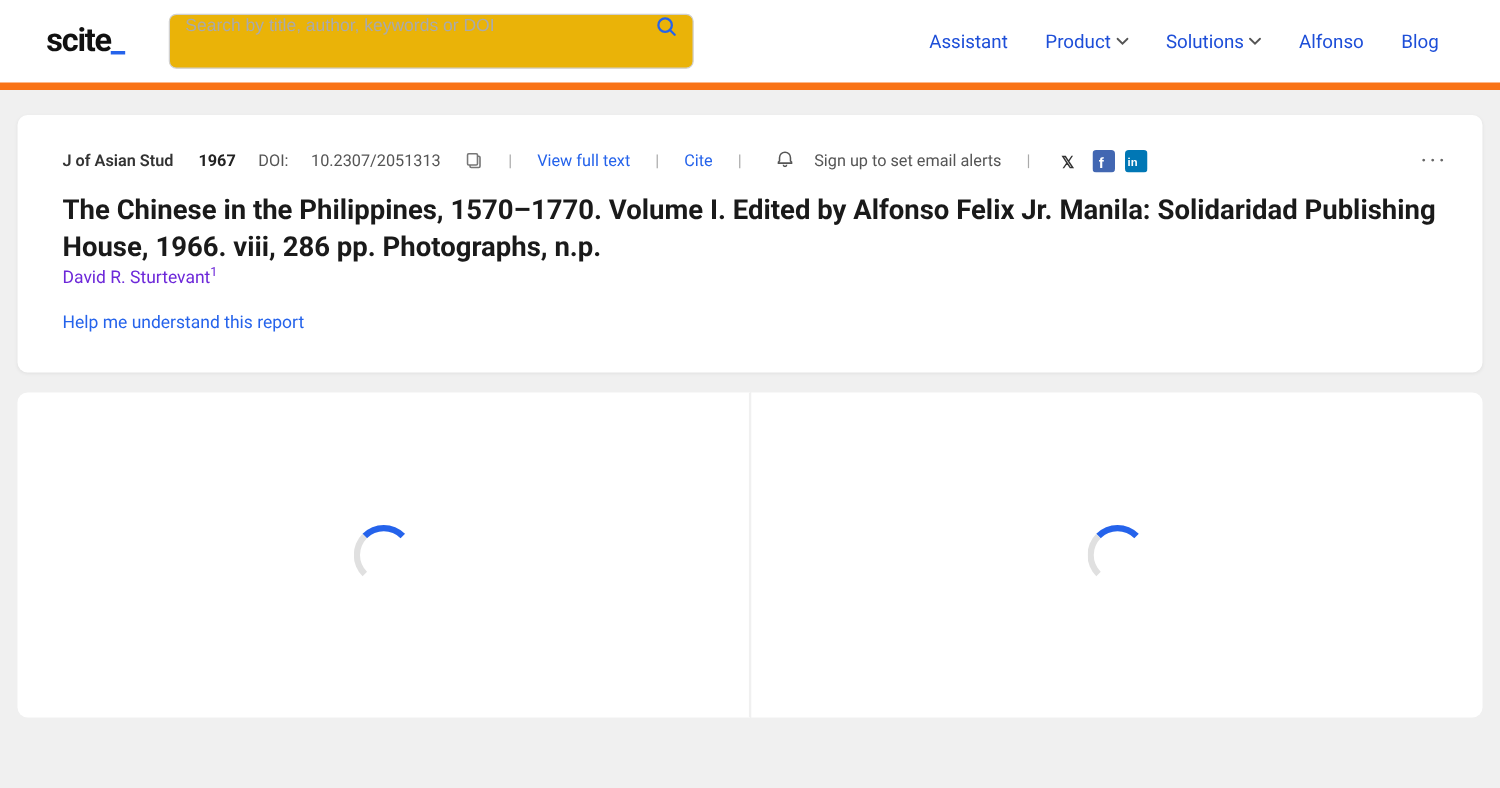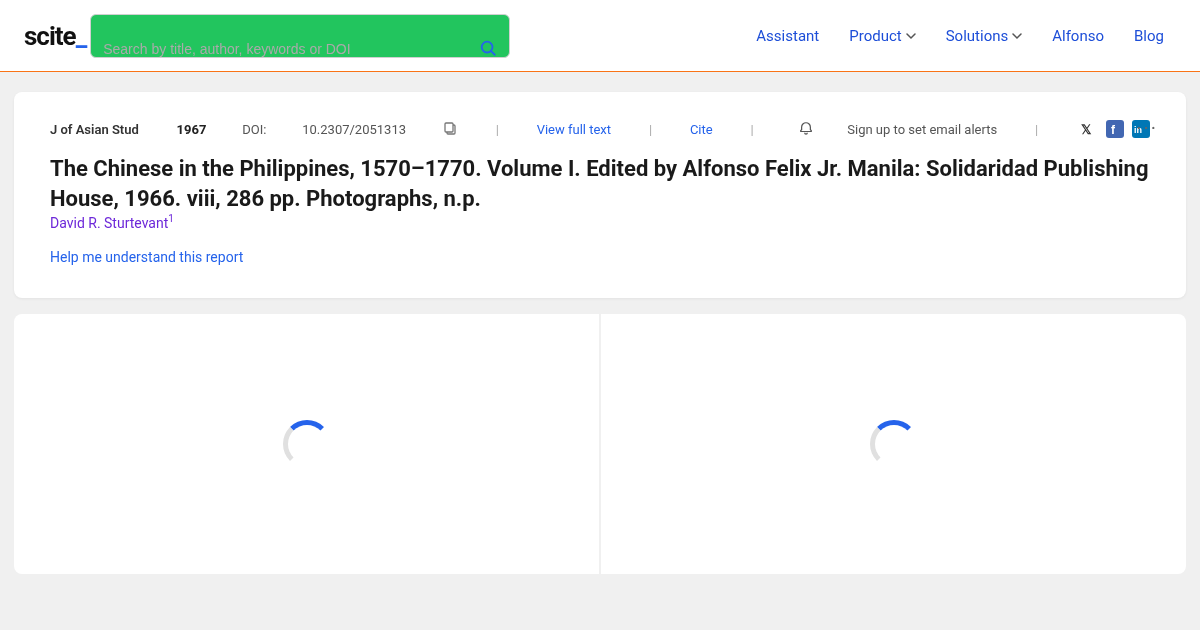--- a/index.html
+++ b/index.html
@@ -1,46 +1,46 @@
 <!DOCTYPE html>
 <html><head>
   <meta charset="utf-8">
   <style>
     * { box-sizing: border-box; margin: 0; padding: 0; }
     body { font-family: -apple-system, BlinkMacSystemFont, 'Segoe UI', Roboto, sans-serif; background: #f0f0f0; }
 
     
     .header {
       background: #fff;
-      border-bottom: 1px solid #f97316;
-      display: flex;
-      align-items: center;
-      padding: 0 24px;
+      border-bottom: 6px solid #f97316;
+      display: flex;
+      align-items: center;
+      padding: 0 37px;
       height: 72px;
-      gap: 4px;
+      gap: 36px;
     }
     .logo {
       font-size: 26px;
       font-weight: 700;
       color: #2563eb;
       letter-spacing: -1px;
       white-space: nowrap;
       flex-shrink: 0;
     }
     .logo span { color: #111; }
     .search-bar {
       display: flex;
-      align-items: flex-end;
+      align-items: flex-start;
       border: 1.5px solid #d0d0d0;
       border-radius: 6px;
       padding: 0 12px;
       height: 44px;
       width: 420px;
       flex-shrink: 0;
-      background: #22c55e;
+      background: #eab308;
     }
     .search-bar input {
       border: none;
       outline: none;
       font-size: 14px;
       color: #555;
       width: 100%;
       background: transparent;
     }
     .search-bar input::placeholder { color: #aaa; }
@@ -84,25 +84,24 @@
       margin: 0 14px 16px 14px;
       border-radius: 8px;
       padding: 28px 36px 32px 36px;
       position: relative;
       box-shadow: 0 1px 3px rgba(0,0,0,0.06);
     }
     .meta-row {
       display: flex;
       align-items: center;
       flex-wrap: wrap;
-      gap: 4px;
+      gap: 16px;
       font-size: 13px;
       color: #555;
       margin-bottom: 16px;
-      justify-content: space-between;
     }
     .meta-journal {
       font-weight: 600;
       color: #333;
     }
     .meta-year {
       font-weight: 700;
       color: #222;
       margin-left: 4px;
     }

